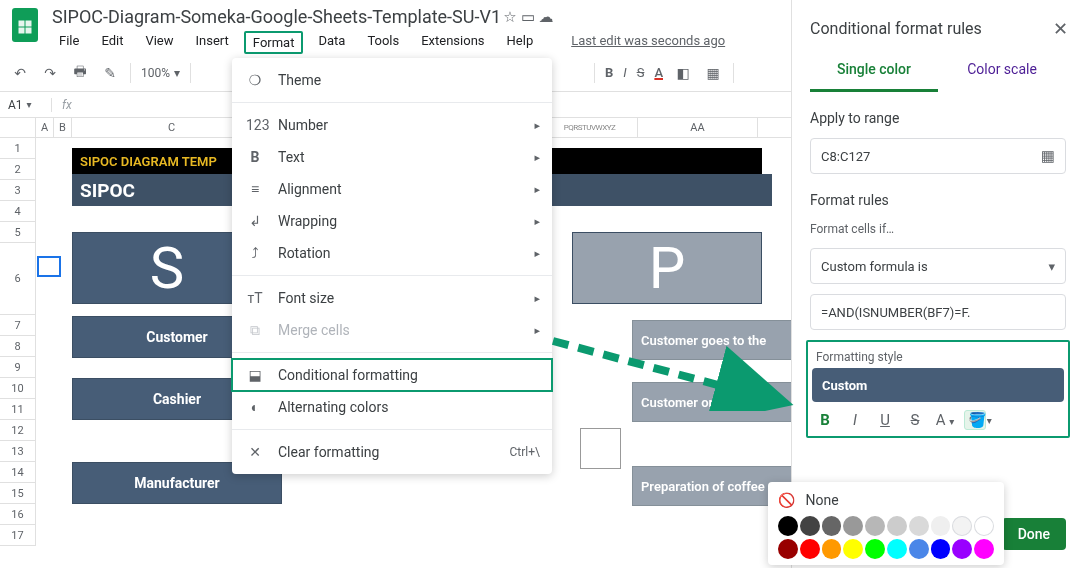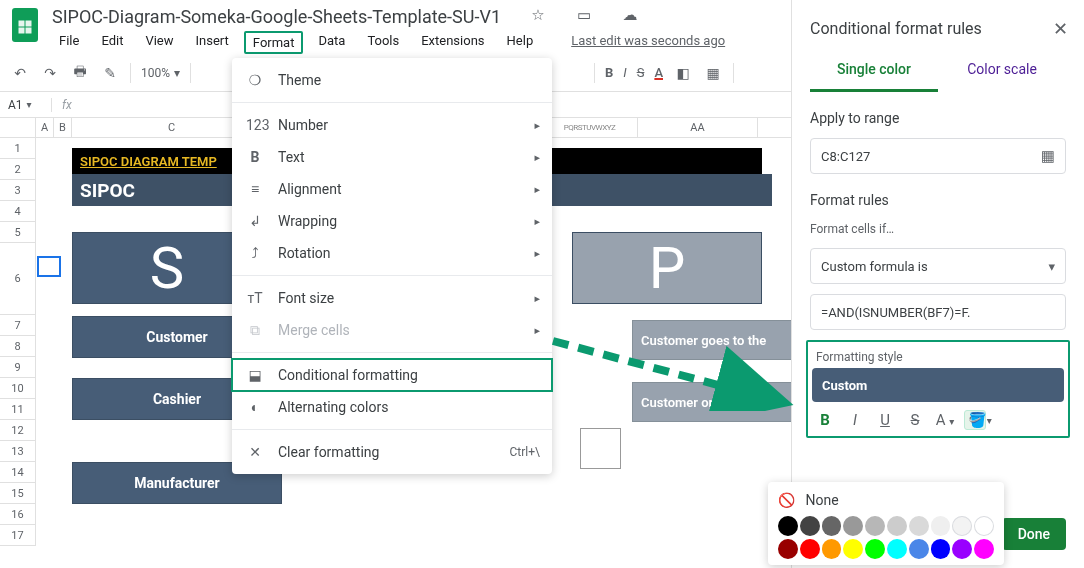--- a/index.html
+++ b/index.html
@@ -14,21 +14,21 @@
     overflow: hidden;
   }
 
   
   .topbar { display: flex; align-items: flex-start; gap: 12px; padding: 6px 10px 0 10px; }
   .logo {
     width: 30px; height: 38px; display:flex; align-items:center; justify-content:center;
   }
   .logo svg { width: 26px; height: 34px; }
   .title-area { flex: 1; }
-  .doc-title-row { display: flex; gap: 28px; }
+  .doc-title-row { display: flex; align-items: center; gap: 0; }
   .doc-title { font-size: 18px; color: #3c4043; }
   .title-icon { color:#5f6368; font-size:15px; width:18px; text-align:center; }
   .menus { display: flex; gap: 8px; margin-top: 4px; color:#202124; }
   .menus span { padding: 2px 7px; font-size: 13px; cursor:default; }
   .menus span.open { border: 2px solid #0b9a6f; border-radius:2px; }
   .last-edit { color:#5f6368; text-decoration: underline; margin-left: 16px; font-size:13px;text-align:center;}
 
   
   .toolbar {
     display:flex; align-items:center; gap:10px; padding: 6px 10px; color:#5f6368;
@@ -54,21 +54,21 @@
   }
   .colhdr { display:flex; height:20px; background:#fff; border-bottom:1px solid #e0e0e0; font-size:11px; color:#5f6368;}
   .colhdr div { border-right:1px solid #e0e0e0; text-align:center; line-height:20px;}
   .rownums { position:absolute; left:0; top:20px; width:36px; }
   .rownums div { height:21px; border-bottom:1px solid #e0e0e0; border-right:1px solid #e0e0e0; font-size:11px; color:#5f6368; text-align:center; line-height:21px;}
   .rownums div.tall { height:72px; line-height:72px; }
 
   
   .overlay { position:absolute; left:72px; top:30px; width:690px; }
   .yellow-banner {
-    background:#000; color:#e8b923; font-weight:600; font-size:13px; height:26px; display:flex; align-items:center; padding:0 8px;text-decoration:underline;
+    background:#000; color:#e8b923; font-weight:600; font-size:13px; height:26px; display:flex; align-items:center; padding:0 8px;
   }
   .sipoc-hdr {
     background:#3e5166; color:#fff; font-weight:bold; font-size:19px; height:32px; display:flex; align-items:center; padding:0 8px;
   }
   .big-letters { display:flex; gap:310px; margin-top:26px;}
   .big-box {
     width:210px; height:72px; background:#475d77; color:#fff; font-size:58px; font-weight:400;
     display:flex; align-items:center; justify-content:center; border:1px solid #3b4e63;
   }
   .big-box.p { background:#98a2ae; }
@@ -260,20 +260,21 @@
       <div class="big-box">S</div>
       <div class="big-box p">P</div>
     </div>
 
     <div class="sub-box">Customer</div>
     <div class="sub-box" style="margin-top:20px;">Cashier</div>
     <div class="sub-box" style="margin-top:42px;">Manufacturer</div>
 
     <div class="right-sub" style="top:172px;">Customer goes to the</div>
     <div class="right-sub" style="top:234px;">Customer orders the</div>
+    <div class="right-sub" style="top:318px;">Preparation of coffee</div>
 
     <div class="small-box" style="top:280px;"></div>
   </div>
 </div>
 
 <div class="menu-dd">
   <div class="mi">
       <span class="mic">❍</span>
       <span>Theme</span>
     </div>

